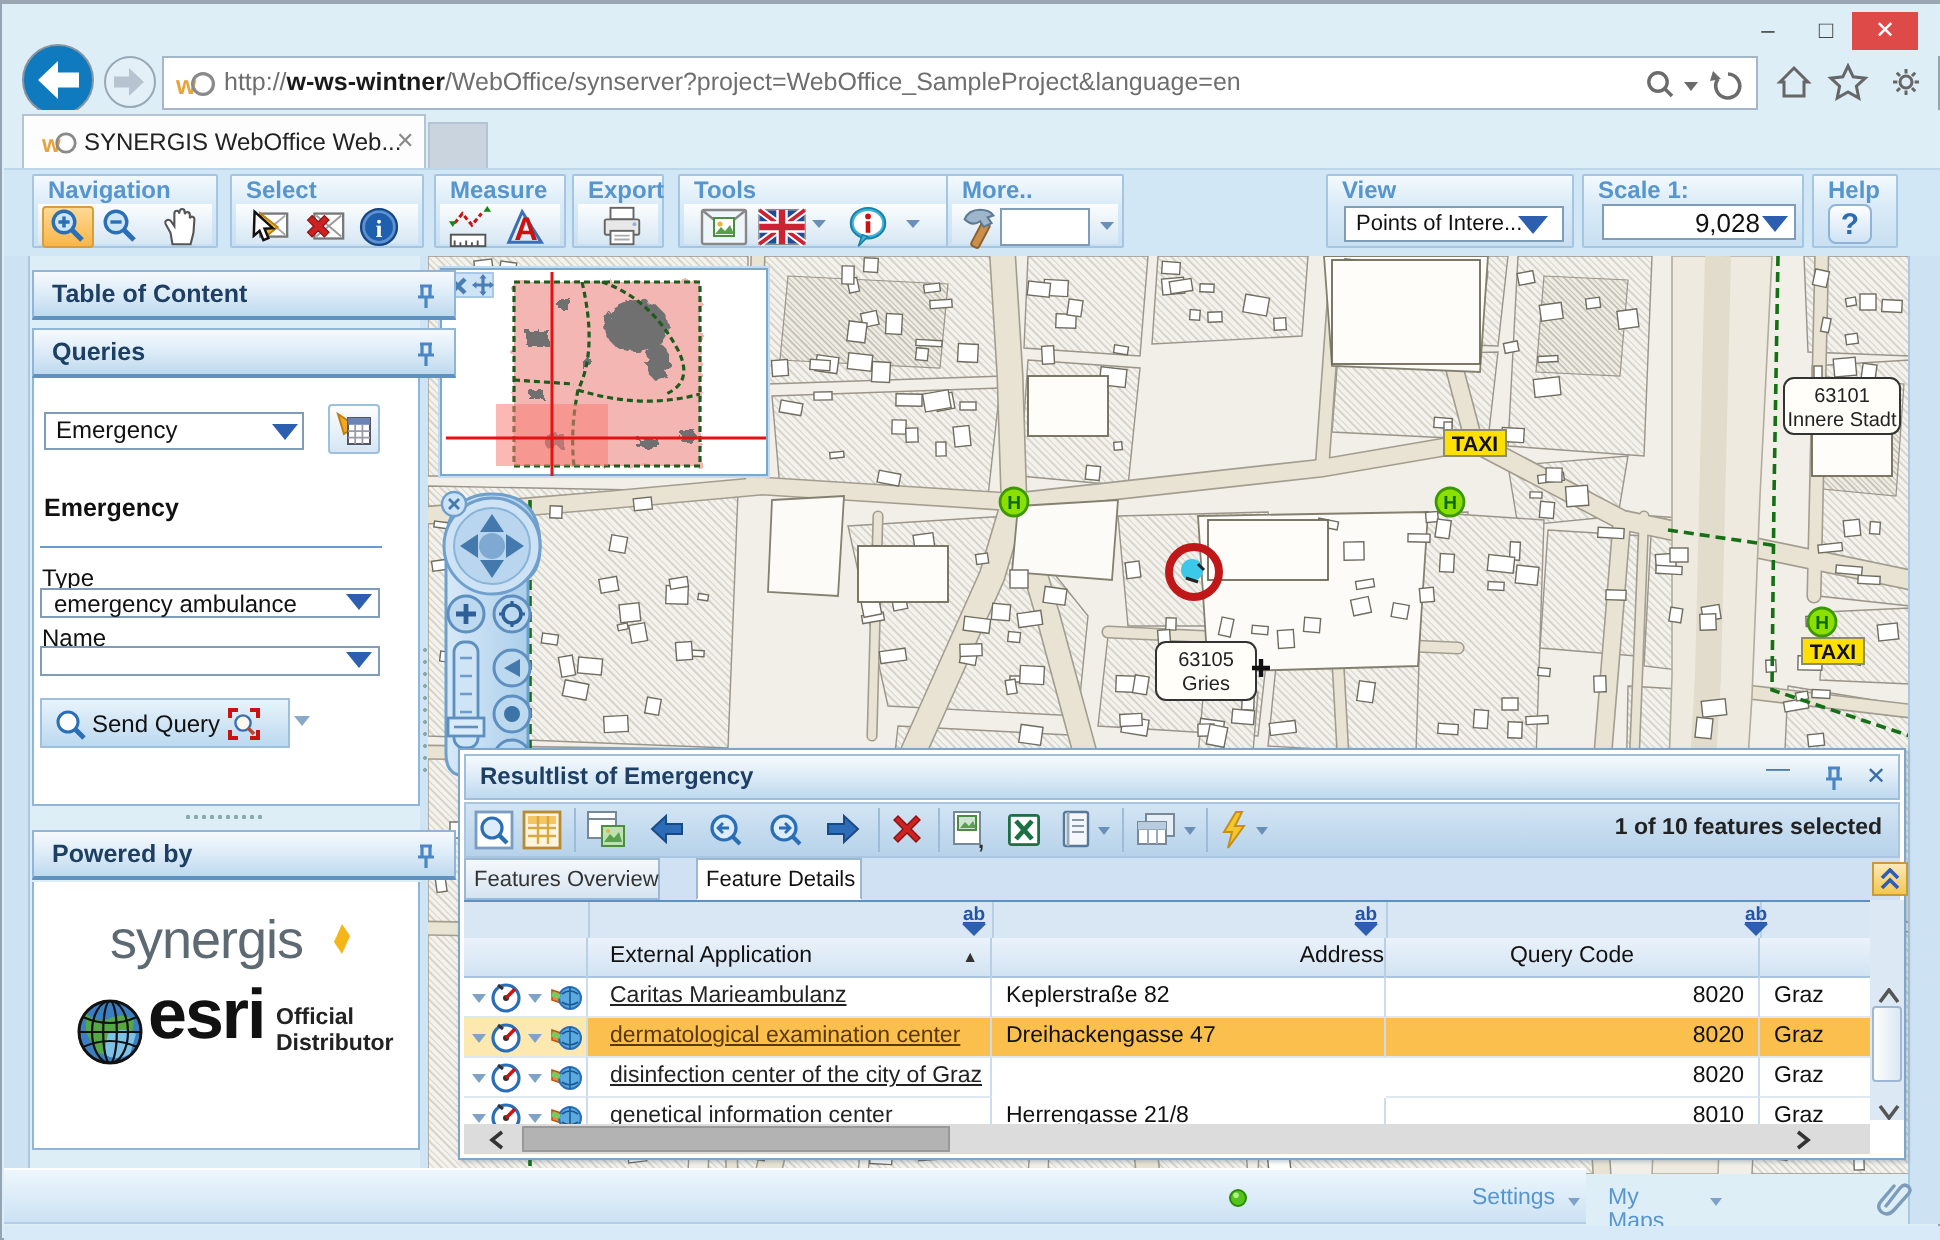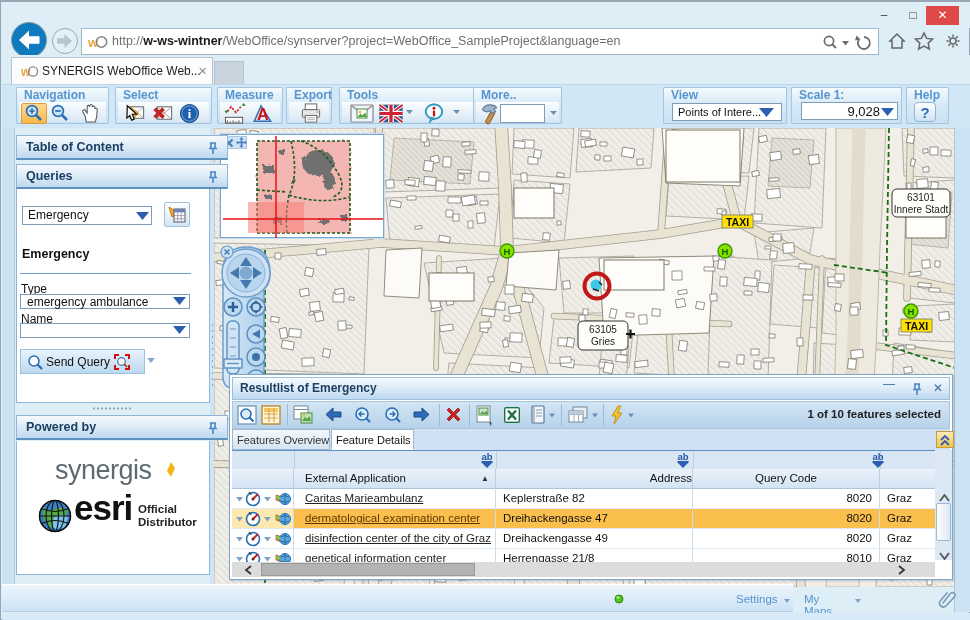--- a/index.html
+++ b/index.html
@@ -1017,21 +1017,21 @@
       <svg class="abs" style="left:376px;top:3px;" width="16" height="20" viewBox="0 0 16 20">
           <path d="M9 1 L3 11 L7 11 L5 19 L13 8 L8.5 8 L12 1 Z" fill="#f5c431" stroke="#c89010" stroke-width="1"></path>
         </svg>
       <svg class="abs" style="left:394px;top:10px;" width="8" height="7" viewBox="0 0 8 7">
           <path d="M1 1.5 h6 l-3 4z" fill="#6b90b8"></path>
         </svg>
       <div class="abs" style="right:8px;top:6px;font-size:11.5px;font-weight:bold;color:#222;">1 of 10 features selected</div>
     </div>
     <div id="rtabs">
       <div class="rtab" style="left:0px;width:98px;background:linear-gradient(#f4f8fc,#d6e4f1);color:#333;">Features Overview</div>
-      <div class="rtab" style="left:99px;width:83px;background:#fff;border-bottom-color:#fff;color:#111;text-align:center;">Feature Details</div>
+      <div class="rtab" style="left:116px;width:83px;background:#fff;border-bottom-color:#fff;color:#111;text-align:center;">Feature Details</div>
       <div class="abs" style="left:704px;top:2px;width:18px;height:17px;background:linear-gradient(#fbe9b8,#f3c64e);border:1px solid #c89b3a;text-align:center;">
         <svg width="10" height="11" viewBox="0 0 10 11" style="margin-top:2px;">
             <path d="M1 5 L5 1 L9 5 M1 10 L5 6 L9 10" fill="none" stroke="#2d5fb0" stroke-width="1.8"></path>
           </svg>
       </div>
     </div>
     <div id="sortrow">
       <div class="abs" style="left:62px;top:0;width:1px;height:19px;background:#b9cfe4;"></div>
       <div class="abs" style="left:264px;top:0;width:1px;height:19px;background:#b9cfe4;"></div>
       <div class="abs" style="left:461px;top:0;width:1px;height:19px;background:#b9cfe4;"></div>
@@ -1078,21 +1078,20 @@
       <div class="rcell" style="left:461px;width:187px;text-align:right;padding-right:7px;">8020</div>
       <div class="rcell" style="left:648px;width:55px;padding-left:7px;border-right:none;">Graz</div>
     </div>
     <div class="rrow" style="top:154px;background:#fff;">
       <div class="rcell icells" style="left:0;width:62px;">
           <svg width="62" height="20">
             <use href="#rowicons"></use>
           </svg>
         </div>
       <div class="rcell" style="left:62px;width:202px;padding-left:11px;"><span class="lnk">disinfection center of the city of Graz</span></div>
-      <div class="rcell" style="left:264px;width:197px;padding-left:7px;">Dreihackengasse 49</div>
       <div class="rcell" style="left:461px;width:187px;text-align:right;padding-right:7px;">8020</div>
       <div class="rcell" style="left:648px;width:55px;padding-left:7px;border-right:none;">Graz</div>
     </div>
     <div class="rrow" style="top:174px;background:#fff;height:15px;overflow:hidden;">
       <div class="rcell icells" style="left:0;width:62px;">
           <svg width="62" height="20">
             <use href="#rowicons"></use>
           </svg>
         </div>
       <div class="rcell" style="left:62px;width:202px;padding-left:11px;"><span class="lnk">genetical information center</span></div>

